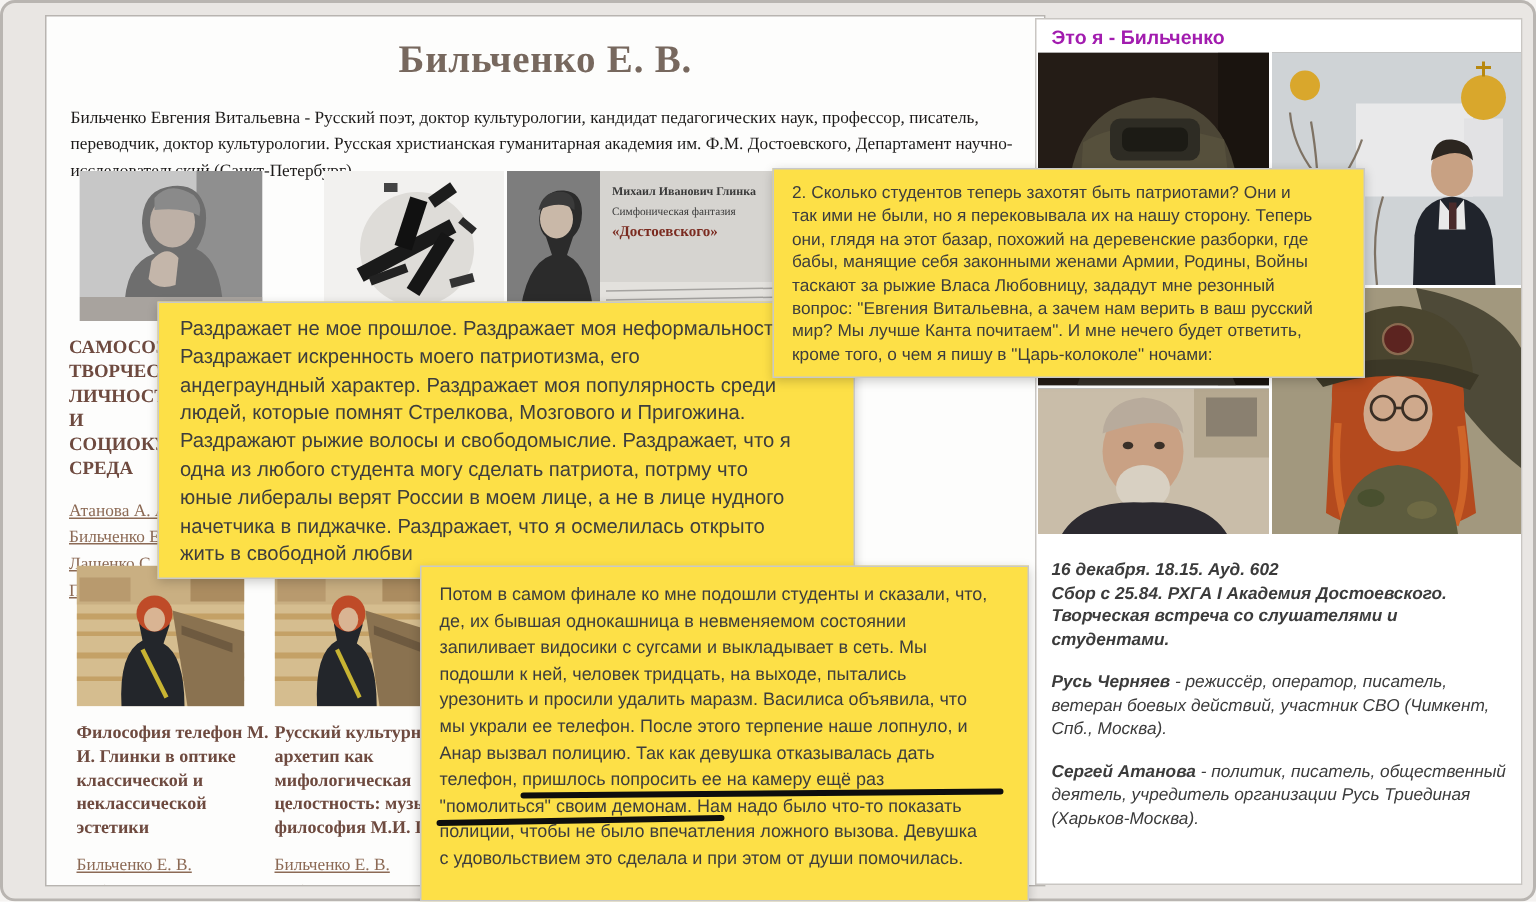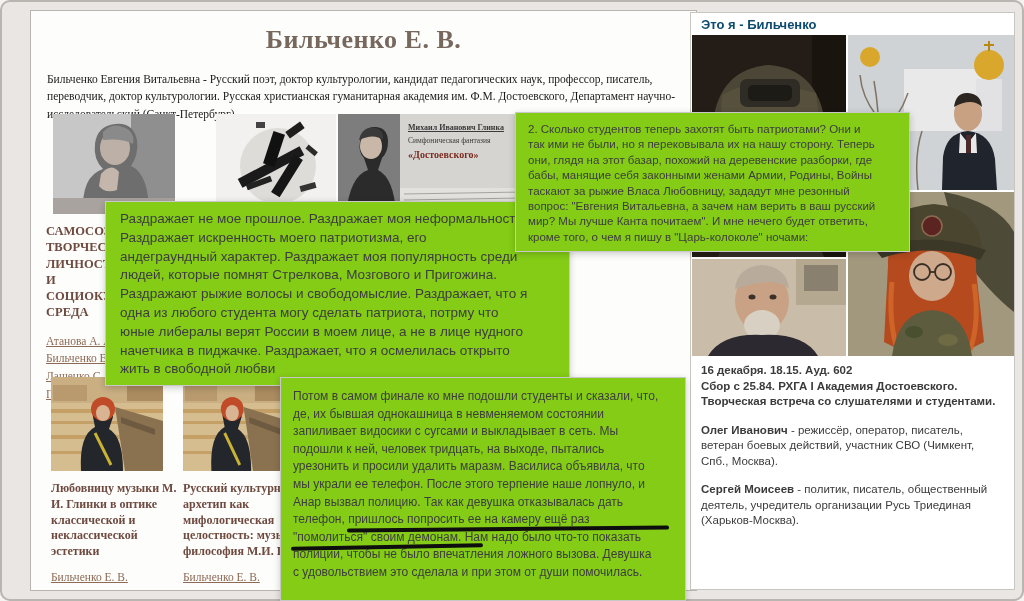--- a/index.html
+++ b/index.html
@@ -16,21 +16,21 @@
   .subtitle { position:absolute; left:16px; top:60px; width:640px;
               font-family:"Liberation Serif", serif; font-size:11.5px; line-height:1.5;
               color:#1d1b1a; }
   .thumb { position:absolute; top:103px; height:100px; overflow:hidden; background:#ddd; }
   .thumb svg { display:block; width:100%; height:100%; }
   .t1 { left:22px; width:122px; }
   .t2 { left:185px; width:120px; }
   .t3 { left:307px; width:185px; }
   .glinka-cap { position:absolute; left:70px; top:9px; width:112px; overflow:hidden;
                 font-family:"Liberation Serif", serif; color:#3a3a3a; white-space:nowrap; }
-  .glinka-cap .l1 { font-size:8px; font-weight:bold;text-decoration:underline; }
+  .glinka-cap .l1 { font-size:8px; font-weight:bold; }
   .glinka-cap .l2 { font-size:7.5px; margin-top:4px; }
   .glinka-cap .l3 { font-size:10px; font-weight:bold; color:#7b2b20; margin-top:4px; }
 
   .left-col { position:absolute; left:15px; top:212px; width:86px; }
   .sec-head { font-family:"Liberation Serif", serif; font-weight:bold; font-size:12.5px;
               line-height:1.3; color:#6e4a3f; width:86px; }
   .link-list { margin-top:12px; }
   .plink { display:block; font-family:"Liberation Serif", serif; font-size:11.5px;
            line-height:1.55; color:#8c6a55; text-decoration:underline; cursor:pointer;
            white-space:nowrap; }
@@ -46,37 +46,37 @@
   .c2 .card-photo { width:106px; }
   .card-photo svg { display:block; width:100%; height:100%; }
   .card-title { margin-top:10px; font-family:"Liberation Serif", serif; font-weight:bold;
                 font-size:12px; line-height:1.32; color:#6e4a3f; }
   .card-links { margin-top:9px; }
 
   
   .panel { position:absolute; left:690px; top:12px; width:325px; height:578px;
            background:#ffffff; border:1px solid #c9c6c2; overflow:hidden; }
   .collage-caption { position:absolute; left:10px; top:4px; font-size:13px; font-weight:bold;
-                     color:#0c4a6e; }
+                     color:#a21caf; }
   .ph { position:absolute; overflow:hidden; background:#888; }
   .ph svg { display:block; width:100%; height:100%; }
   .phA { left:1px;  top:22px;  width:154px; height:222px; }
   .phB { left:157px; top:22px;  width:166px; height:155px; }
   .phC { left:1px;  top:246px; width:154px; height:97px; }
   .phD { left:157px; top:179px; width:166px; height:164px; }
 
-  .event { position:absolute; left:10px; top:350px; width:303px; font-size:11.5px;
-           line-height:1.35; color:#3b3b3b; }
+  .event { position:absolute; left:10px; top:360px; width:303px; font-size:11.5px;
+           line-height:1.35; color:#3b3b3b;font-style:italic; }
   .ev-bold { font-weight:bold; }
   .ev-gap { margin-top:14px; }
   .participant { margin-top:13px; }
   .pname { font-weight:bold; }
 
   
-  .note { position:absolute; background:#84cc16; border:1px solid #c8c8c8;
+  .note { position:absolute; background:#fde047; border:1px solid #c8c8c8;
           box-shadow:0 2px 7px rgba(0,0,0,.20); color:#3d3d3d; }
   .note-text { display:block; white-space:pre-line; }
   .n1 { left:105px; top:201px; width:465px; height:185px; padding:8px 14px;
         font-size:13.5px; line-height:18.8px; z-index:5; }
   .n2 { left:515px; top:112px; width:395px; height:140px; padding:9px 12px;
         font-size:11.5px; line-height:15.4px; z-index:6; }
   .n3 { left:280px; top:377px; width:406px; height:224px; padding:10px 12px;
         font-size:12px; line-height:17.6px; z-index:6; }
   .ink { position:absolute; height:4px; background:#0e0e0e; border-radius:2px; }
   .ink1 { left:66px; top:149px; width:322px; transform:rotate(-.5deg); }
@@ -166,21 +166,21 @@
               <rect y="74" width="112" height="3"></rect>
           </g>
           <path d="M64 30 L112 44 L112 94 L74 94 Z" fill="#8a7250"></path>
           <path d="M70 40 L104 52 L104 58 L70 46 Z" fill="#6e5a40"></path>
           <path d="M30 94 Q28 58 44 50 L42 40 Q40 26 52 26 Q62 26 62 40 L58 52 Q72 60 72 94 Z" fill="#23262b"></path>
           <circle cx="52" cy="32" r="12" fill="#bf4b28"></circle>
           <ellipse cx="52" cy="36" rx="7" ry="8" fill="#d9b493"></ellipse>
           <path d="M44 56 L60 88" stroke="#c8b432" stroke-width="3" fill="none"></path>
         </svg>
       </div>
-      <div class="card-title">Любовницу музыки М. И. Глинки в оптике классической и неклассической эстетики</div>
+      <div class="card-title">Философия телефон М. И. Глинки в оптике классической и неклассической эстетики</div>
       <div class="card-links">
         <a class="plink">Бильченко Е. В.</a>
         <a class="plink">Публикации</a>
       </div>
     </div>
 
     <div class="card c2">
       <div class="card-photo">
         <svg viewBox="0 0 112 94" preserveAspectRatio="none">
           <rect width="112" height="94" fill="#d5bd8f"></rect>
@@ -288,22 +288,22 @@
         </g>
         <path d="M44 164 Q50 120 84 118 Q118 120 124 164 Z" fill="#5d5c3e"></path>
         <ellipse cx="66" cy="140" rx="9" ry="6" fill="#49502f"></ellipse>
         <ellipse cx="100" cy="148" rx="10" ry="6" fill="#6e6a44"></ellipse>
       </svg>
     </div>
 
     <div class="event">
       <div class="ev-bold">16 декабря. 18.15. Ауд. 602</div>
       <div class="ev-bold">Сбор с 25.84. РХГА I Академия Достоевского. Творческая встреча со слушателями и студентами.</div>
-      <div class="participant"><span class="pname">Олег Иванович</span><span> - режиссёр, оператор, писатель, ветеран боевых действий, участник СВО (Чимкент, Спб., Москва).</span></div>
-      <div class="participant"><span class="pname">Сергей Моисеев</span><span> - политик, писатель, общественный деятель, учредитель организации Русь Триединая (Харьков-Москва).</span></div>
+      <div class="participant"><span class="pname">Русь Черняев</span><span> - режиссёр, оператор, писатель, ветеран боевых действий, участник СВО (Чимкент, Спб., Москва).</span></div>
+      <div class="participant"><span class="pname">Сергей Атанова</span><span> - политик, писатель, общественный деятель, учредитель организации Русь Триединая (Харьков-Москва).</span></div>
 
     </div>
   </div>
 
   <div class="note n1">
     <span class="note-text">Раздражает не мое прошлое. Раздражает моя неформальность.
 Раздражает искренность моего патриотизма, его
 андеграундный характер. Раздражает моя популярность среди
 людей, которые помнят Стрелкова, Мозгового и Пригожина.
 Раздражают рыжие волосы и свободомыслие. Раздражает, что я

